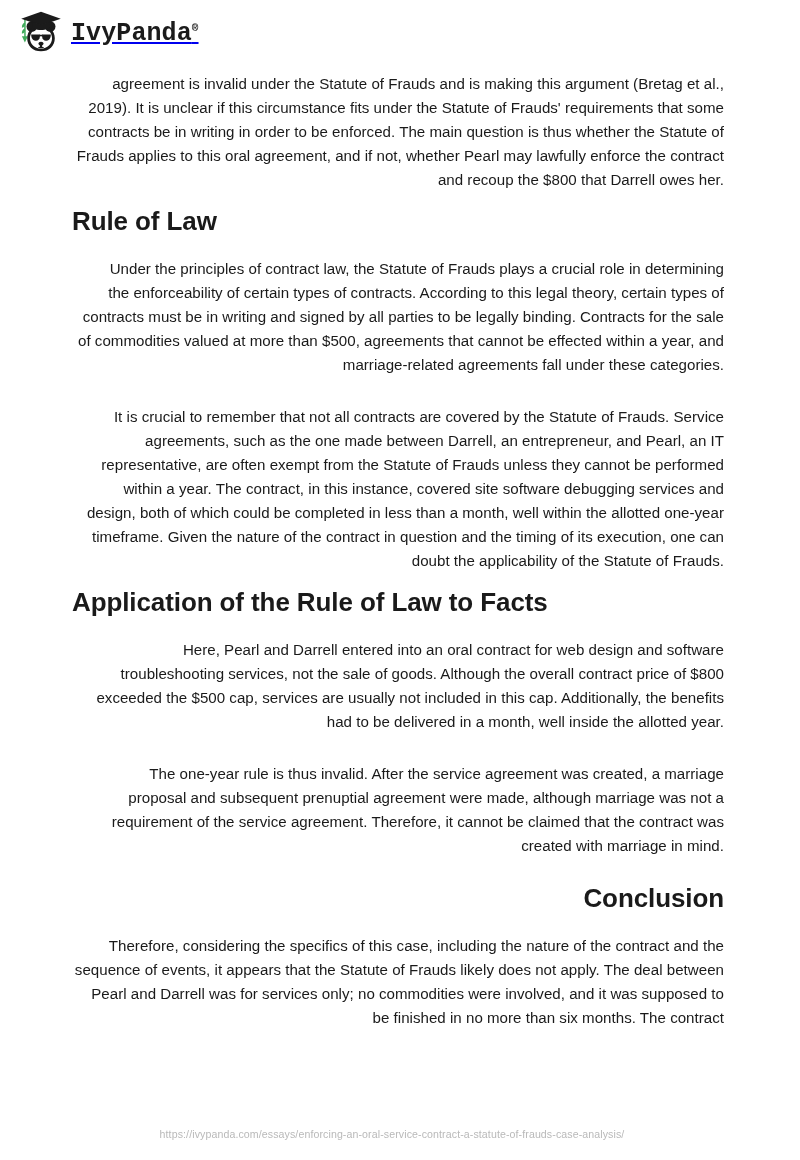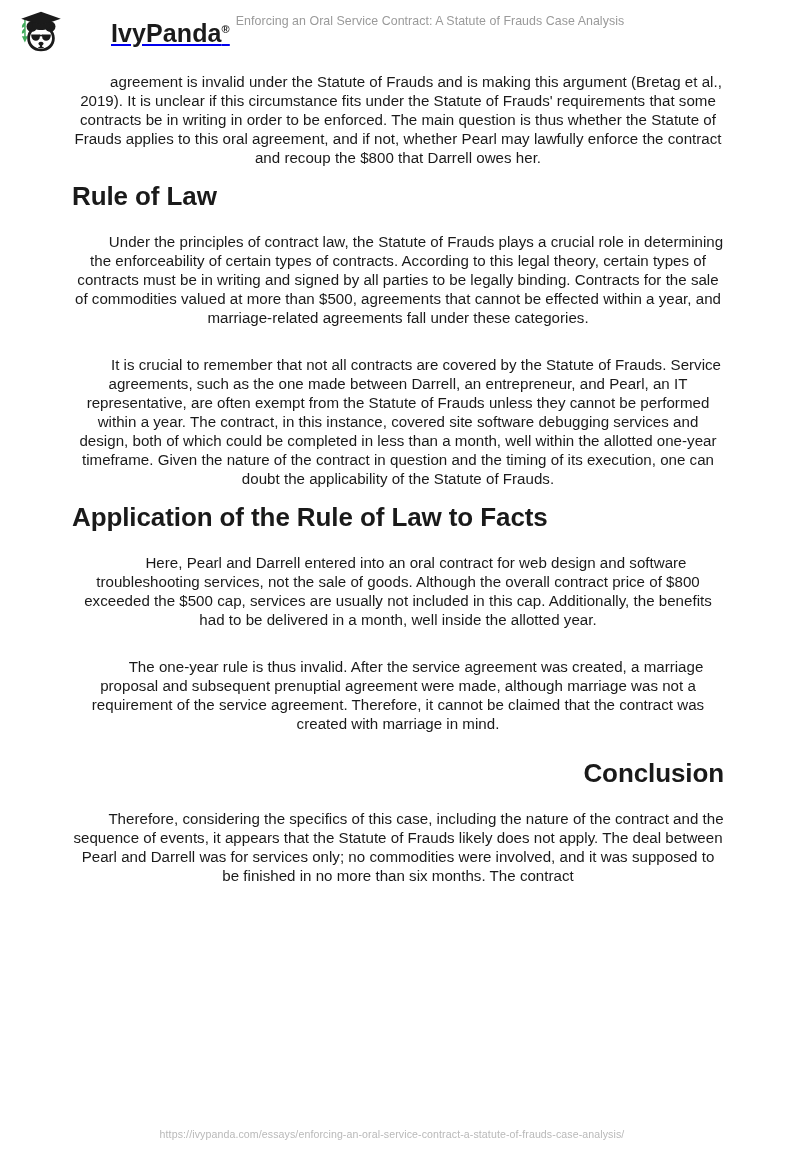--- a/index.html
+++ b/index.html
@@ -37,30 +37,29 @@
     gap: 7px;
     height: 46px;
   }
   .brand-mark {
     width: 46px;
     height: 46px;
     display: block;
     flex: 0 0 auto;
   }
   .brand-word {
-    font-family: Liberation Sans, sans-serif;
+    font-family: Liberation Mono, monospace;
     font-weight: bold;
     font-size: 25px;
     color: #1b1b1b;
     letter-spacing: 0.1px;
     line-height: 1;
     white-space: nowrap;
     position: relative;
     top: 1px;
-    margin-left: 40px;
   }
   .brand-word sup {
     font-size: 11px;
     vertical-align: super;
     line-height: 0;
     font-weight: bold;
   }
   .header-title {
     position: absolute;
     left: 0;
@@ -77,24 +76,24 @@
   
   .content {
     position: absolute;
     left: 72px;
     top: 72px;
     width: 652px;
   }
   p.para {
     margin: 0 0 0 0;
     font-size: 15.1px;
-    line-height: 19px;
+    line-height: 24px;
     color: #1a1a1a;
     text-indent: 36px;
-    text-align: center;
+    text-align: right;
     letter-spacing: 0.02px;
   }
   p.para + p.para {
     margin-top: 28px;
   }
   h2.section-heading {
     margin: 14px 0 20px 0;
     font-size: 26px;
     line-height: 31px;
     font-weight: bold;
@@ -155,21 +154,20 @@
         </g>
 
         <g fill="#1b1b1b">
           <path d="M50 6 L93 21 L50 36 L7 21 Z"></path>
           <path d="M31 27.5 L31 40 C31 40 38 45.5 50 45.5 C62 45.5 69 40 69 40 L69 27.5 L50 34.2 Z"></path>
         </g>
       </svg>
       <span class="brand-word"><span>IvyPanda</span><sup>®</sup></span>
     </a>
 
-    <div class="header-title">Enforcing an Oral Service Contract: A Statute of Frauds Case Analysis</div>
   </div>
 
   <div class="content">
 
     <p class="para">agreement is invalid under the Statute of Frauds and is making this argument (Bretag et al., 2019). It is unclear if this circumstance fits under the Statute of Frauds' requirements that some contracts be in writing in order to be enforced. The main question is thus whether the Statute of Frauds applies to this oral agreement, and if not, whether Pearl may lawfully enforce the contract and recoup the $800 that Darrell owes her.</p>
 
     <h2 class="section-heading">Rule of Law</h2>
     <p class="para">Under the principles of contract law, the Statute of Frauds plays a crucial role in determining the enforceability of certain types of contracts. According to this legal theory, certain types of contracts must be in writing and signed by all parties to be legally binding. Contracts for the sale of commodities valued at more than $500, agreements that cannot be effected within a year, and marriage-related agreements fall under these categories.</p>
     <p class="para">It is crucial to remember that not all contracts are covered by the Statute of Frauds. Service agreements, such as the one made between Darrell, an entrepreneur, and Pearl, an IT representative, are often exempt from the Statute of Frauds unless they cannot be performed within a year. The contract, in this instance, covered site software debugging services and design, both of which could be completed in less than a month, well within the allotted one-year timeframe. Given the nature of the contract in question and the timing of its execution, one can doubt the applicability of the Statute of Frauds.</p>
 

